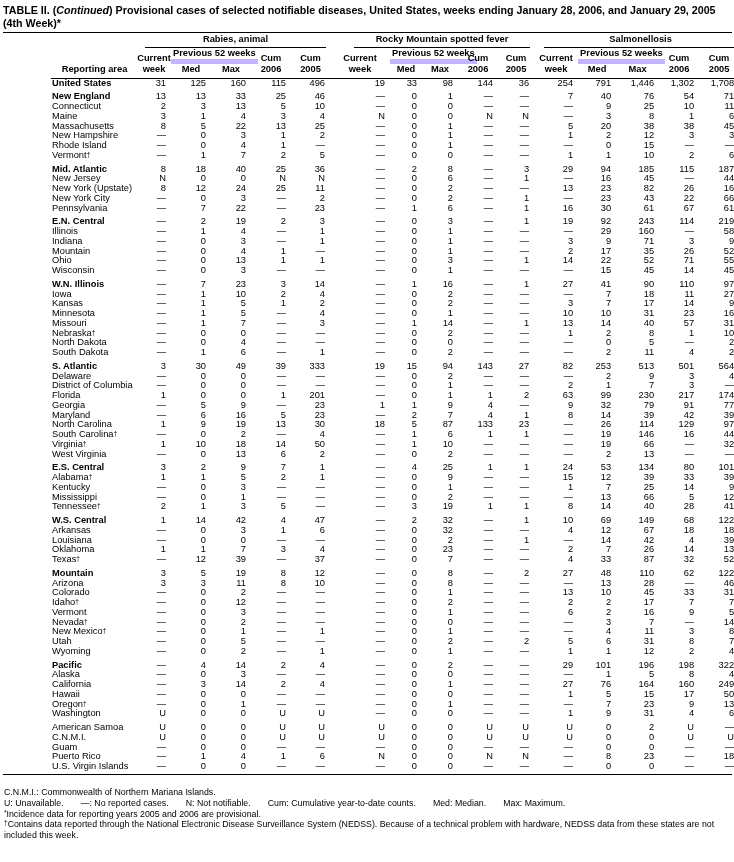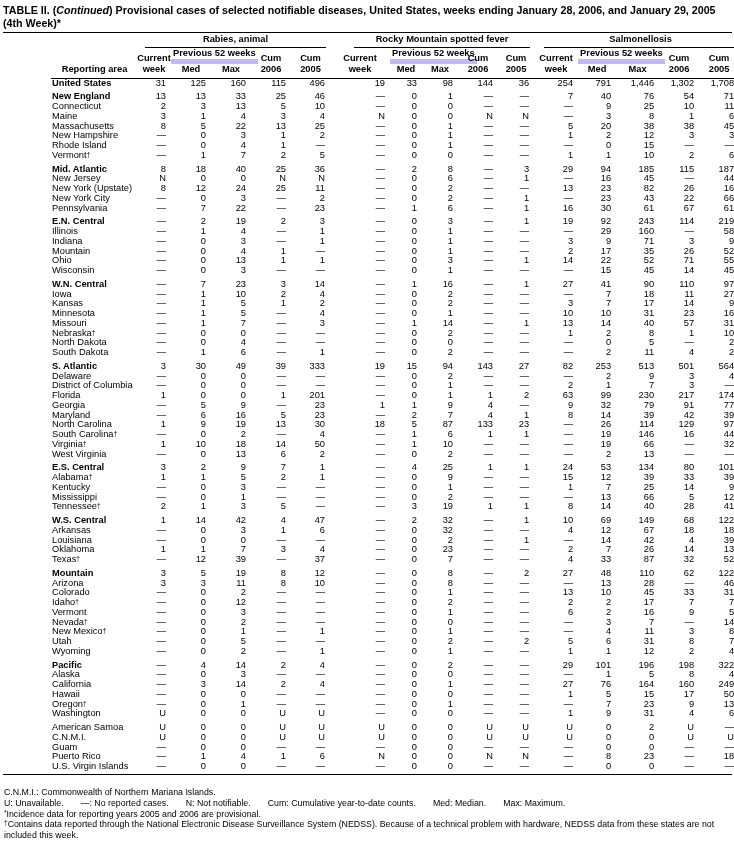--- a/index.html
+++ b/index.html
@@ -478,21 +478,21 @@
           <td>15</td>
           <td>45</td>
           <td>14</td>
           <td>45</td>
           <td></td>
         </tr>
         <tr class="gap">
           <td colspan="17"></td>
         </tr>
         <tr class="b">
-          <td class="area">W.N. Central</td>
+          <td class="area">W.N. Illinois</td>
           <td>—</td>
           <td>7</td>
           <td>23</td>
           <td>3</td>
           <td>14</td>
           <td>—</td>
           <td>1</td>
           <td>16</td>
           <td>—</td>
           <td>1</td>

